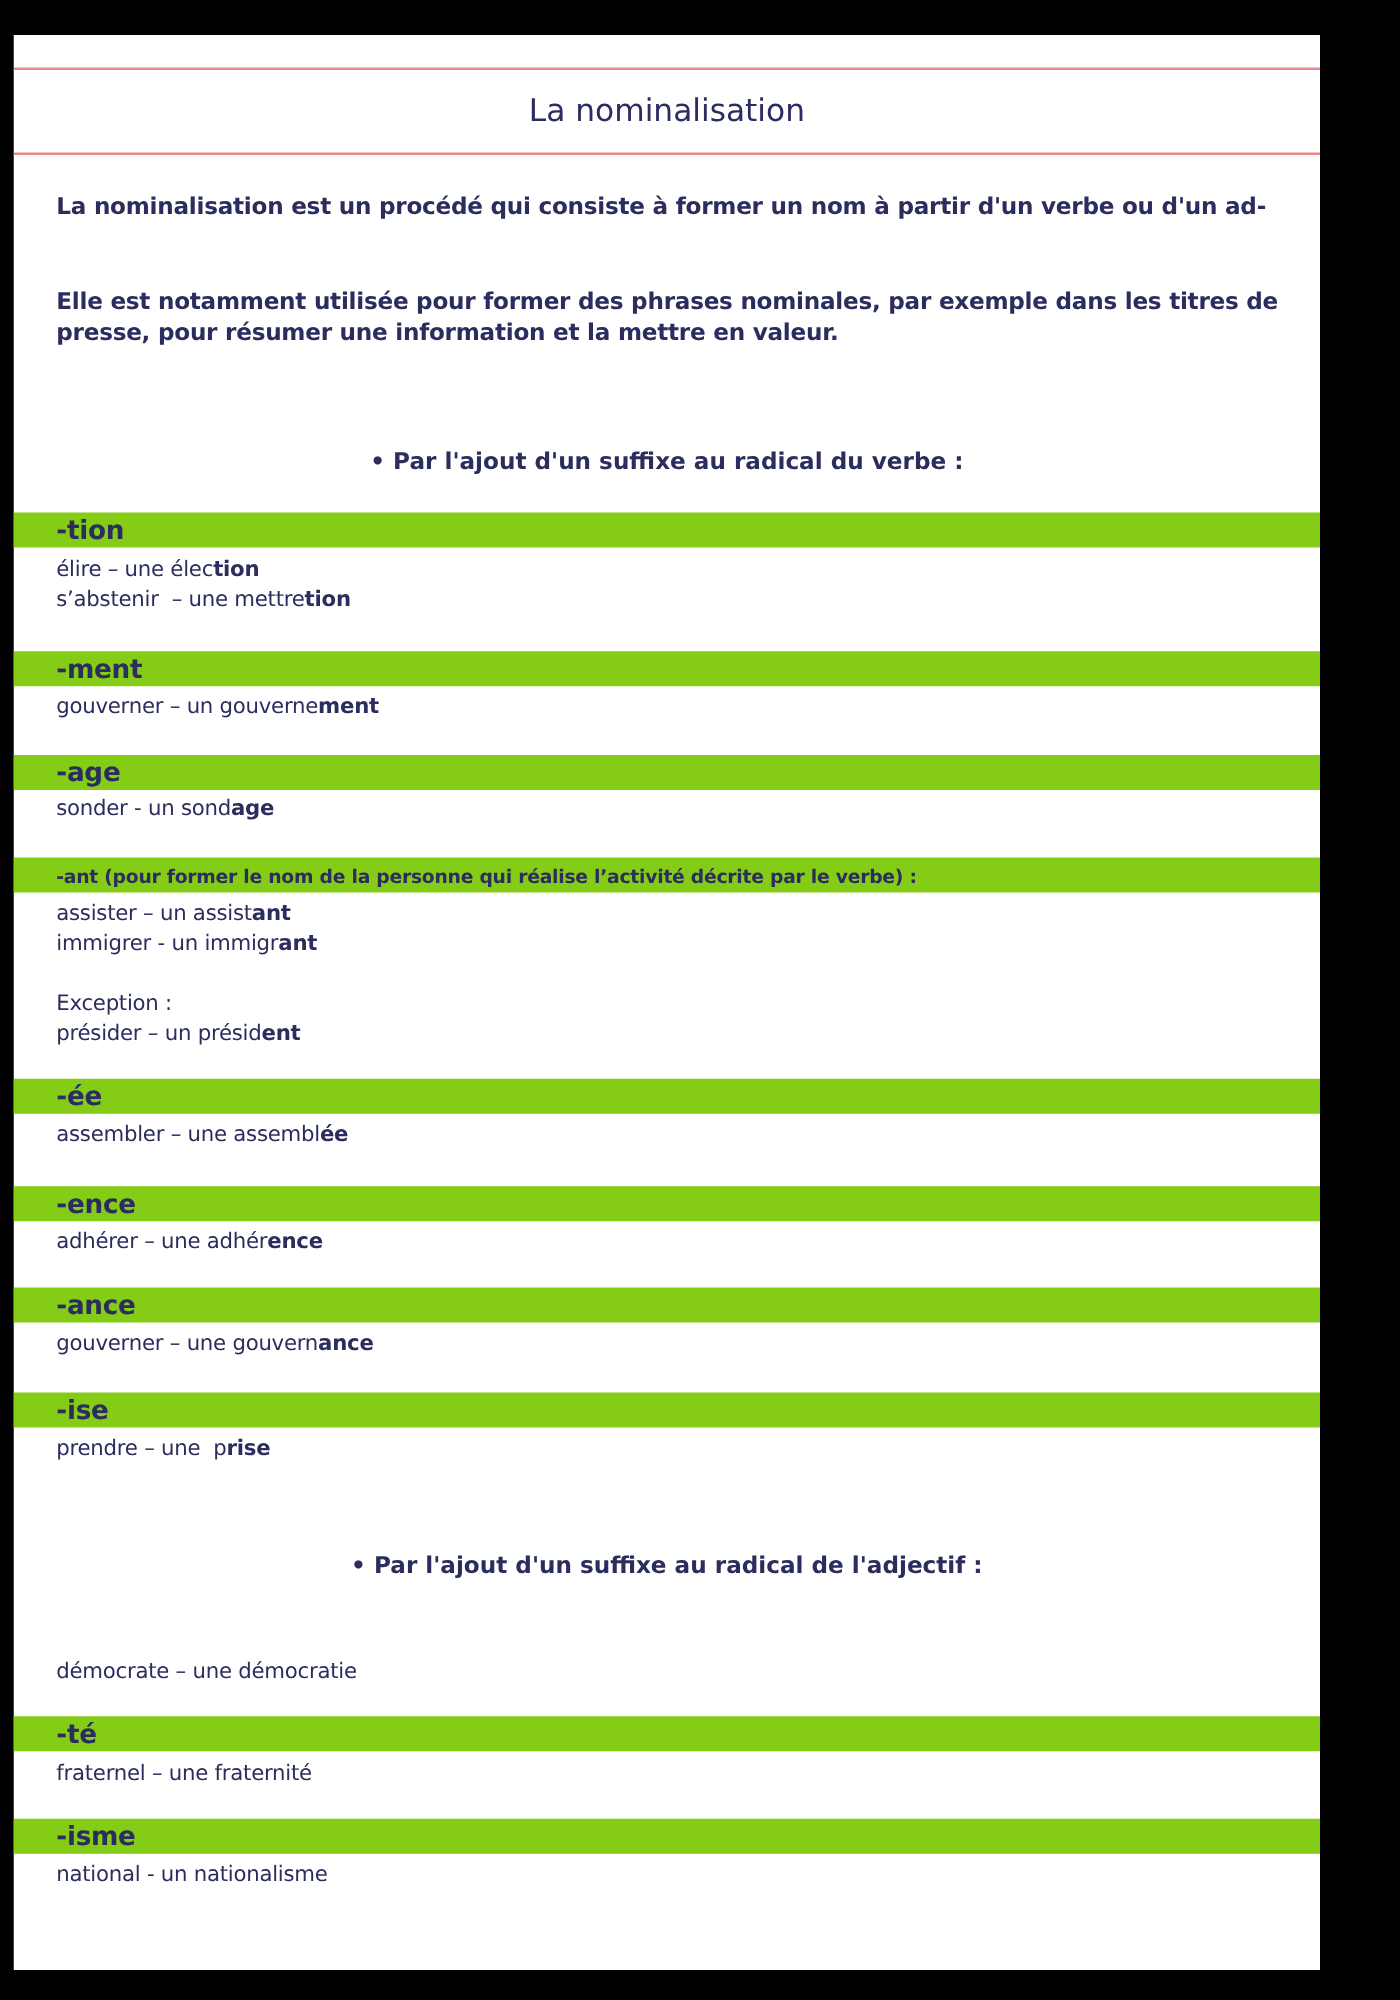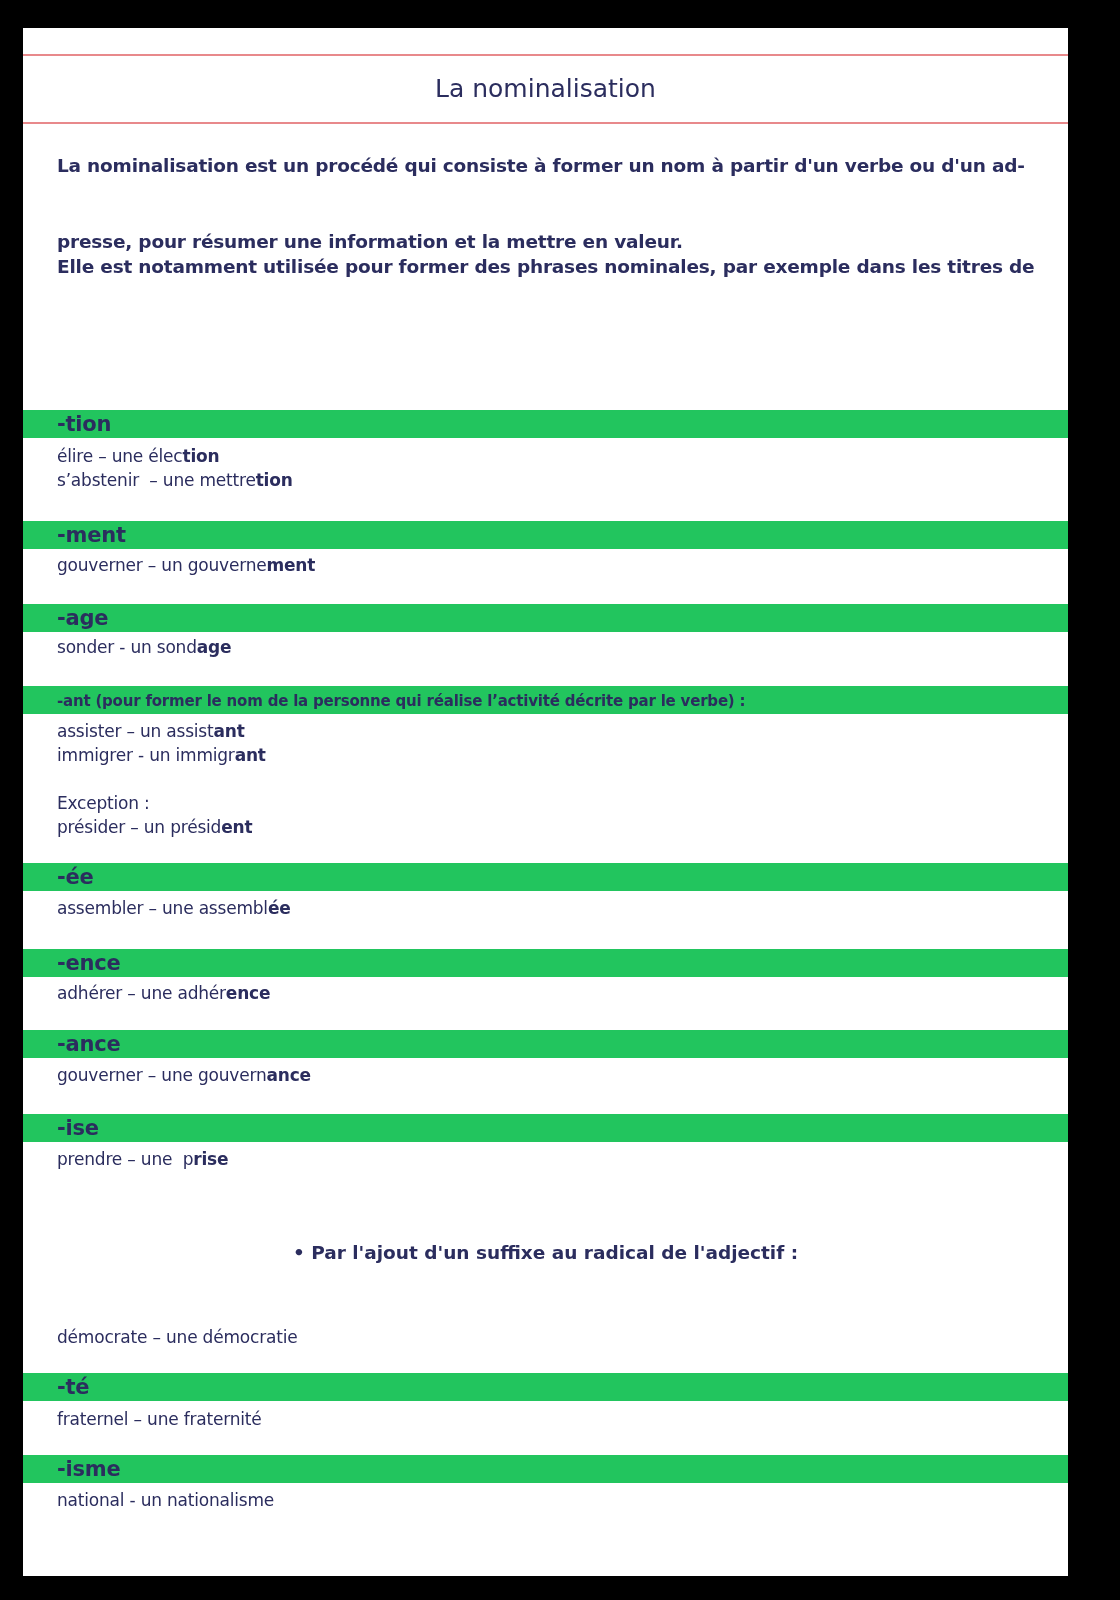--- a/index.html
+++ b/index.html
@@ -1,44 +1,45 @@
 <!DOCTYPE html>
 <html><head>
 <meta charset="utf-8">
 <style>
   html, body { margin:0; padding:0; }
   body { width:1120px; height:1600px; background:#000; position:relative; overflow:hidden;
          font-family:"DejaVu Sans","Liberation Sans",sans-serif; color:#2b2d5e; }
-  .page { position:absolute; left:23px; top:28px; width:1045px; height:1548px; background:#fff; }
+  .page { position:absolute; left:11px; top:28px; width:1045px; height:1548px; background:#fff; }
   .rule { position:absolute; left:0; width:1045px; height:2px; background:#e8898b; }
   .title { position:absolute; left:0; width:1045px; top:46px; text-align:center; font-size:25px; font-weight:normal; color:#2b2d5e; }
   .para { position:absolute; left:34px; width:1000px; font-size:18.5px; font-weight:bold; line-height:25px; letter-spacing:-0.2px; }
   .bullet { position:absolute; left:0; width:1045px; text-align:center; font-size:18.5px; font-weight:bold; }
-  .band { position:absolute; left:0; width:1045px; height:28px; background:#22c55e; }
+  .band { position:absolute; left:0; width:1045px; height:28px; background:#84cc16; }
   .band .label { position:absolute; left:34px; top:1px; font-size:21px; font-weight:bold; line-height:26px; letter-spacing:-0.2px; white-space:nowrap; }
   .band .label.small { font-size:15px; top:2px; }
   .ex { position:absolute; left:34px; font-size:17px; line-height:24px; white-space:pre; letter-spacing:-0.2px; }
   .ex b { font-weight:bold; }
 </style>
 </head>
 <body>
 
 <div class="page">
   <div class="rule" style="top:26px"></div>
   <div class="title">La nominalisation</div>
   <div class="rule" style="top:94px"></div>
 
   <div class="para" style="top:125px">
     <div>La nominalisation est un procédé qui consiste à former un nom à partir d'un verbe ou d'un ad-</div>
   </div>
   <div class="para" style="top:201px">
+    <div>Elle est notamment utilisée pour former des phrases nominales, par exemple dans les titres de</div>
     <div>presse, pour résumer une information et la mettre en valeur.</div>
-    <div>Elle est notamment utilisée pour former des phrases nominales, par exemple dans les titres de</div>
   </div>
 
+  <div class="bullet" style="top:331px">• Par l'ajout d'un suffixe au radical du verbe :</div>
 
   <div class="band" style="top:382px">
       <span class="label">-tion</span>
     </div>
   <div class="ex" style="top:416px"><span>élire – une élec</span><b>tion</b></div>
   <div class="ex" style="top:440px"><span>s’abstenir  – une mettre</span><b>tion</b></div>
 
   <div class="band" style="top:493px">
       <span class="label">-ment</span>
     </div>

